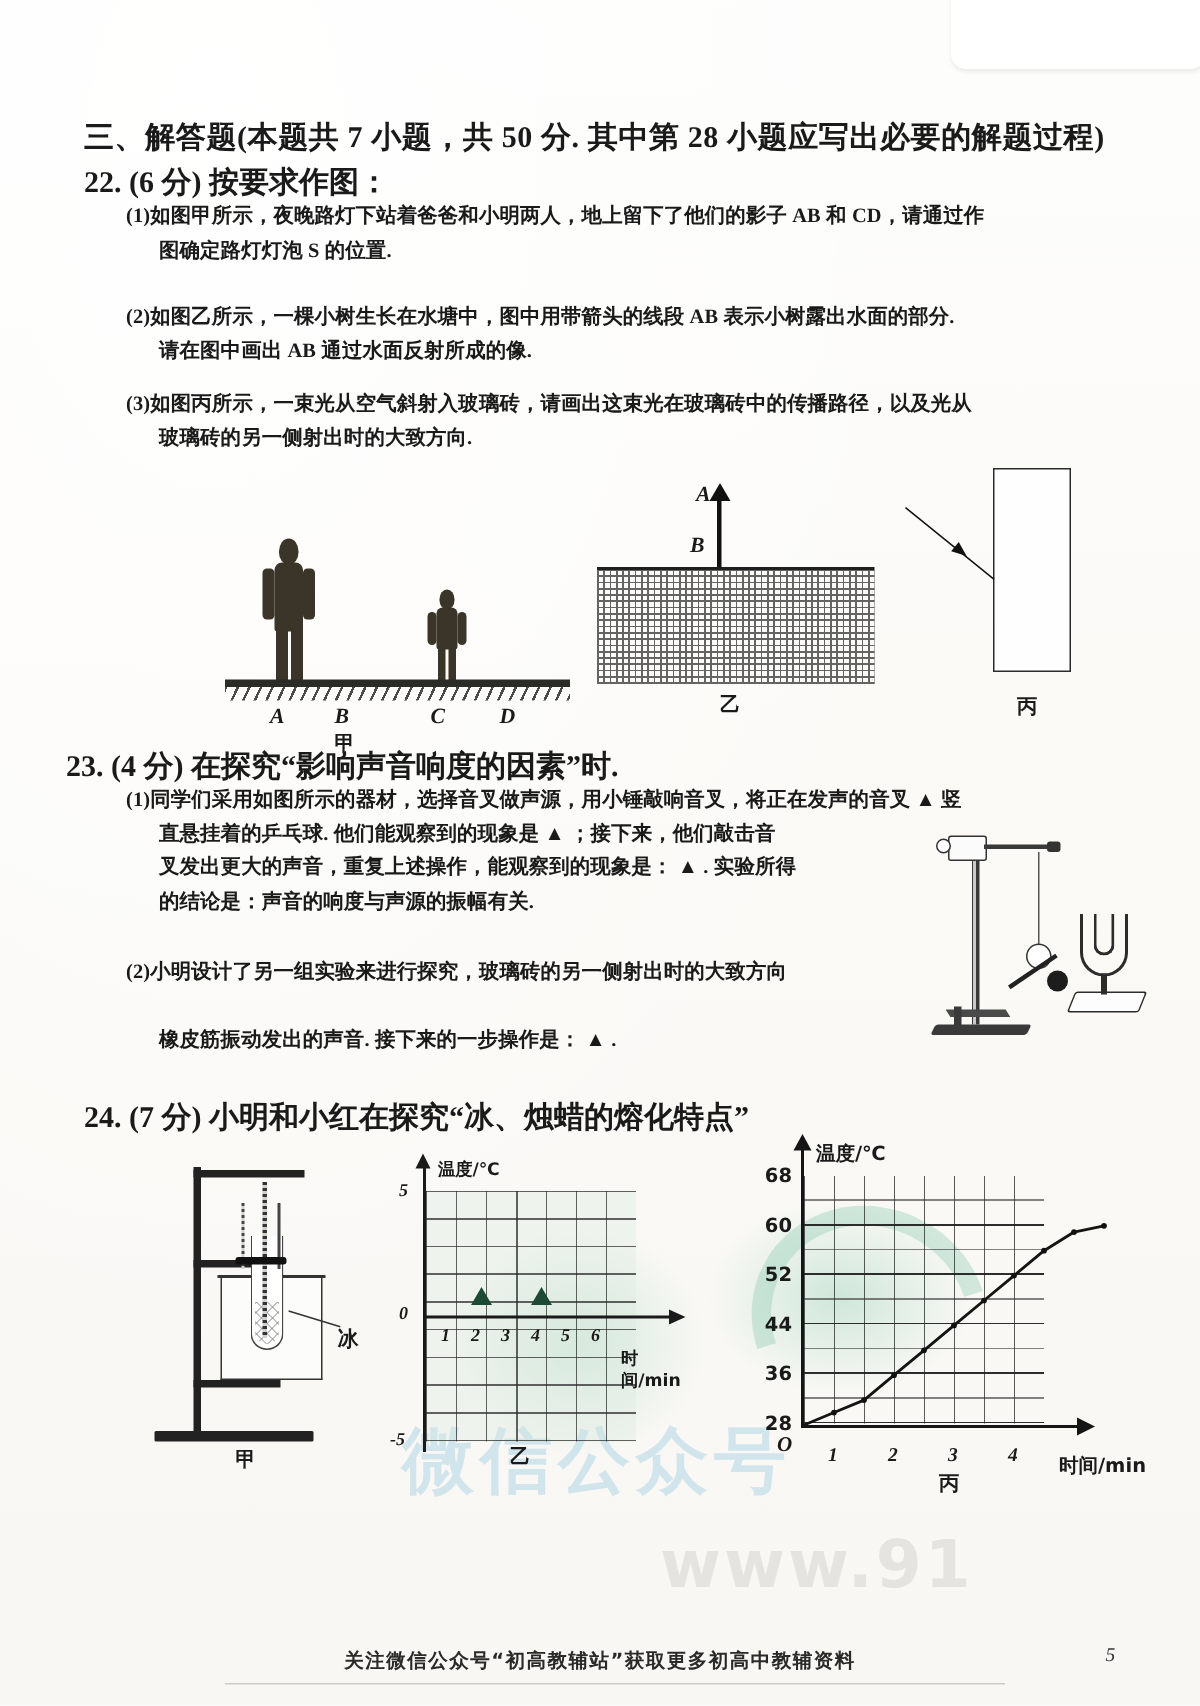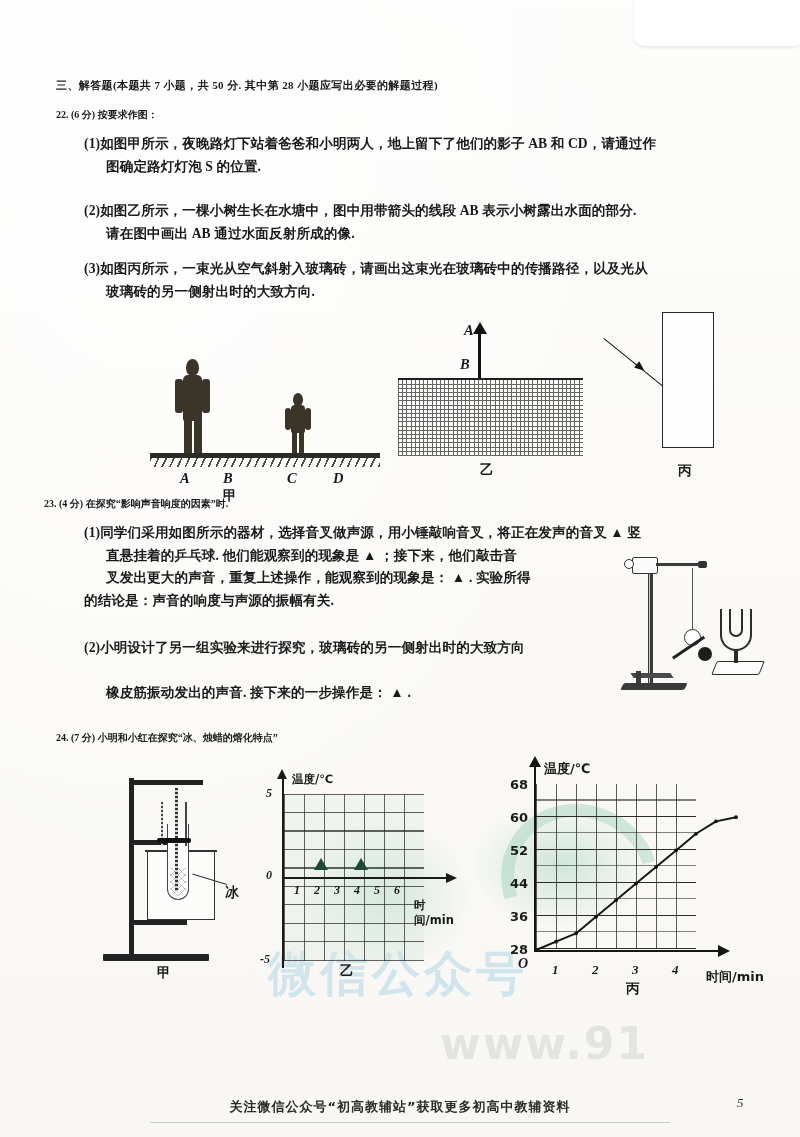--- a/index.html
+++ b/index.html
@@ -62,26 +62,26 @@
     font-size: 44px; font-weight: 700; letter-spacing: 2px;
     color: rgba(205,205,200,0.45);
     white-space: nowrap;
   }
 
   
   #page { position: relative; z-index: 5; padding: 0; }
 
   .hdr {
     position: absolute; left: 56px; top: 78px;
-    font-size: 11px; font-weight: 700; letter-spacing: .4px;
+    font-size: 20px; font-weight: 700; letter-spacing: .4px;
   }
 
   .qnum {
     position: absolute;
-    font-size: 10px; font-weight: 700;
+    font-size: 20px; font-weight: 700;
     white-space: nowrap;
     text-align: center;
   }
   .para {
     position: absolute;
     font-size: 13.6px; line-height: 22.5px;
     font-weight: 600;
     letter-spacing: .1px;
   }
 
@@ -334,21 +334,21 @@
   <div class="qnum" style="left:44px; top:497px;">
     <span>23.</span>
     <span>(4 分)</span>
     <span>在探究“影响声音响度的因素”时.</span>
   </div>
 
   <div class="para" style="left:84px; top:522px; width:580px;">
     <span>(1)</span><span>同学们采用如图所示的器材，选择音叉做声源，用小锤敲响音叉，将正在发声的音叉  ▲  竖</span><br>
     <span style="margin-left:22px; display:inline-block; width:510px;">直悬挂着的乒乓球. 他们能观察到的现象是  ▲  ；接下来，他们敲击音</span><br>
     <span style="margin-left:22px; display:inline-block; width:510px;">叉发出更大的声音，重复上述操作，能观察到的现象是：  ▲  . 实验所得</span><br>
-    <span style="display:inline-block;">的结论是：声音的响度与声源的振幅有关.</span>
+    <span style="margin-left:22px; display:inline-block;">的结论是：声音的响度与声源的振幅有关.</span>
   </div>
 
   <div class="para" style="left:84px; top:637px; width:560px;">
     <span>(2)</span><span>小明设计了另一组实验来进行探究，玻璃砖的另一侧射出时的大致方向</span><br>
     <br>
     <span style="margin-left:22px; display:inline-block;">橡皮筋振动发出的声音. 接下来的一步操作是：  ▲  .</span>
   </div>
 
   <div id="fig-fork">
     <div id="stand-pole"></div>

